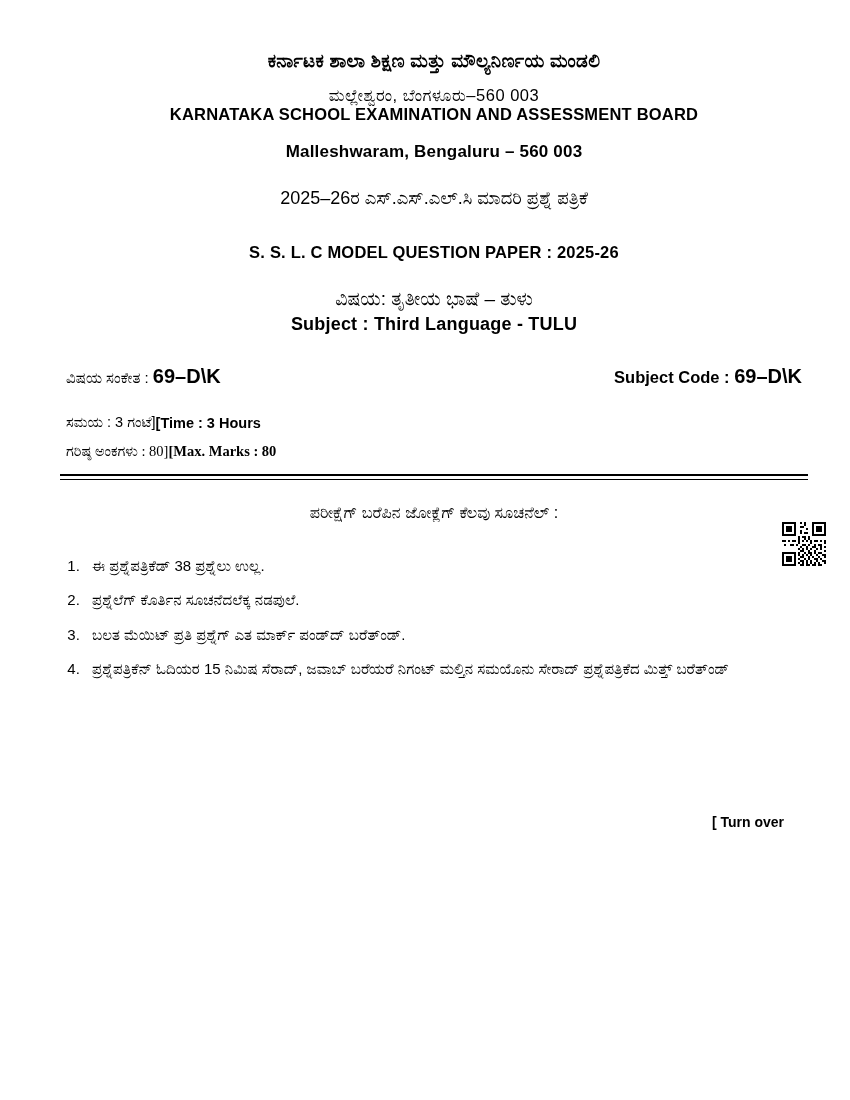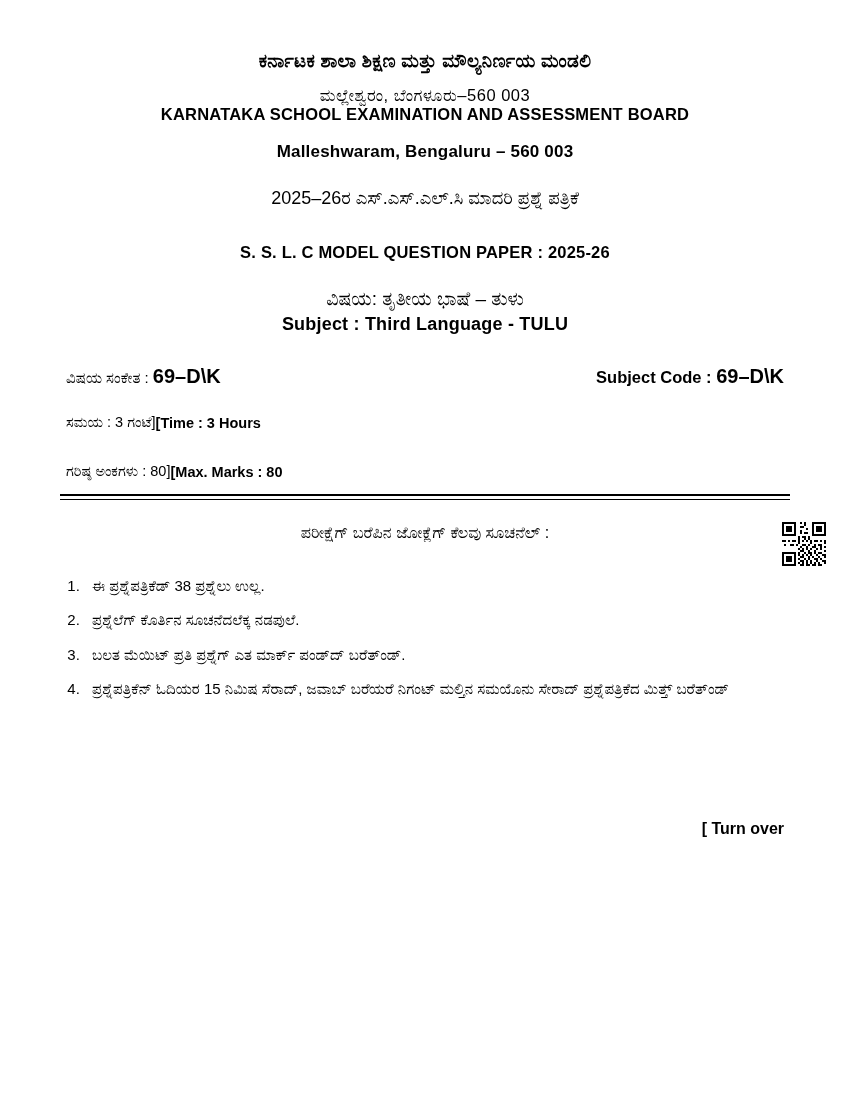--- a/index.html
+++ b/index.html
@@ -12,21 +12,21 @@
     height: 1100px;
     font-family: "Liberation Sans", sans-serif;
     color: #000000;
     position: relative;
     overflow: hidden;
   }
   .page {
     width: 850px;
     height: 956px;
     box-sizing: border-box;
-    padding: 40px 60px 30px 60px;
+    padding: 40px 42px 30px 60px;
     position: relative;
   }
   .center { text-align: center; }
 
   .kan-title {
     font-family: "Liberation Sans", sans-serif;
     font-size: 18.5px;
     font-weight: bold;
     letter-spacing: 0.3px;
     margin-top: 10px;
@@ -95,21 +95,22 @@
   }
 
   .meta-row {
     display: flex;
     align-items: flex-end;
     margin-top: 26px;
     padding: 0 6px;
     font-size: 14px;
   }
   .meta-row.second {
-    margin-top: 32px;
+    margin-top: 12px;
+    font-family: Liberation Serif, serif;
   }
   .meta-right {
     font-size: 14.5px;
     font-weight: bold;
   }
   .meta-left {
     font-size: 14.5px;
   }
 
   .divider {
@@ -135,22 +136,22 @@
     line-height: 2.15;
   }
   ol.instructions li {
     padding-left: 8px;
     margin-bottom: 2px;
   }
 
   .turnover {
     position: absolute;
     right: 66px;
-    bottom: 118px;
-    font-size: 16px;
+    bottom: 126px;
+    font-size: 14px;
     font-weight: bold;
   }
 
   .qr {
     position: absolute;
     right: 22px;
     top: 520px;
     width: 48px;
     height: 48px;
   }

